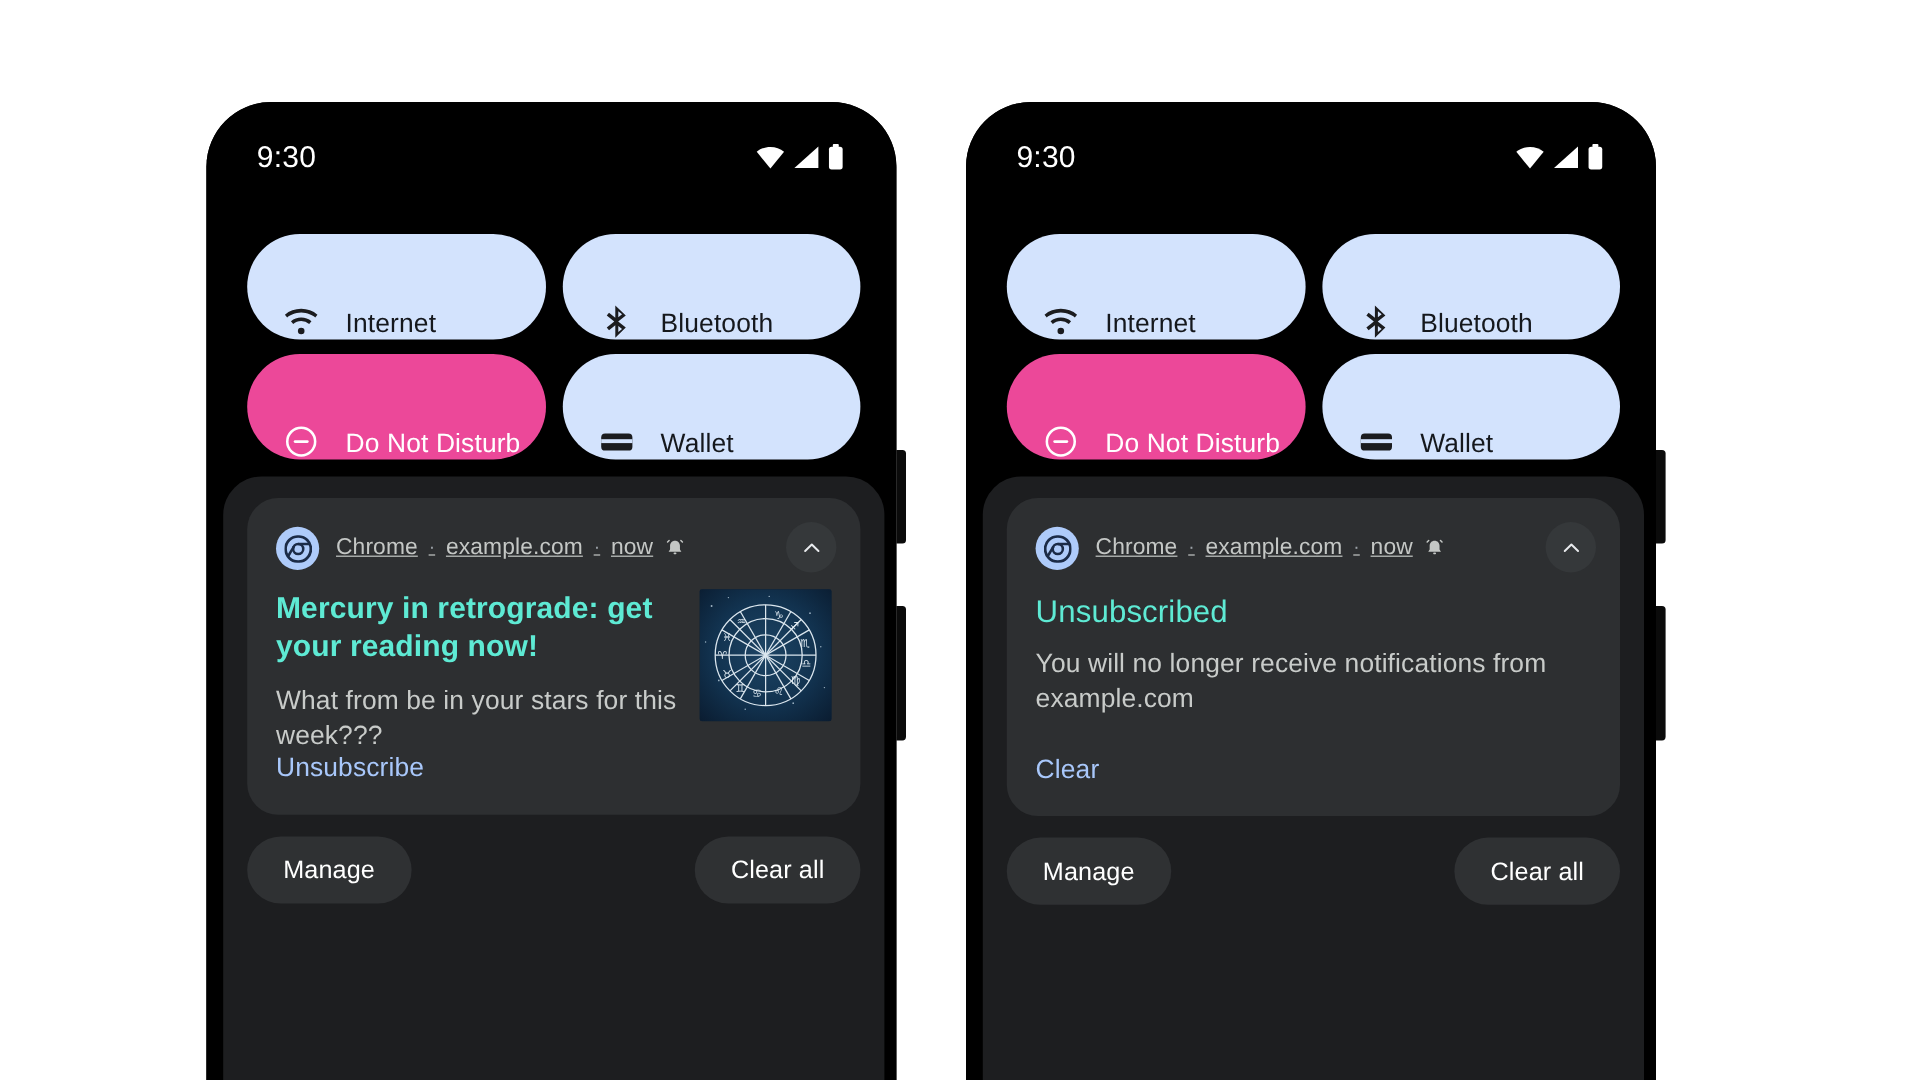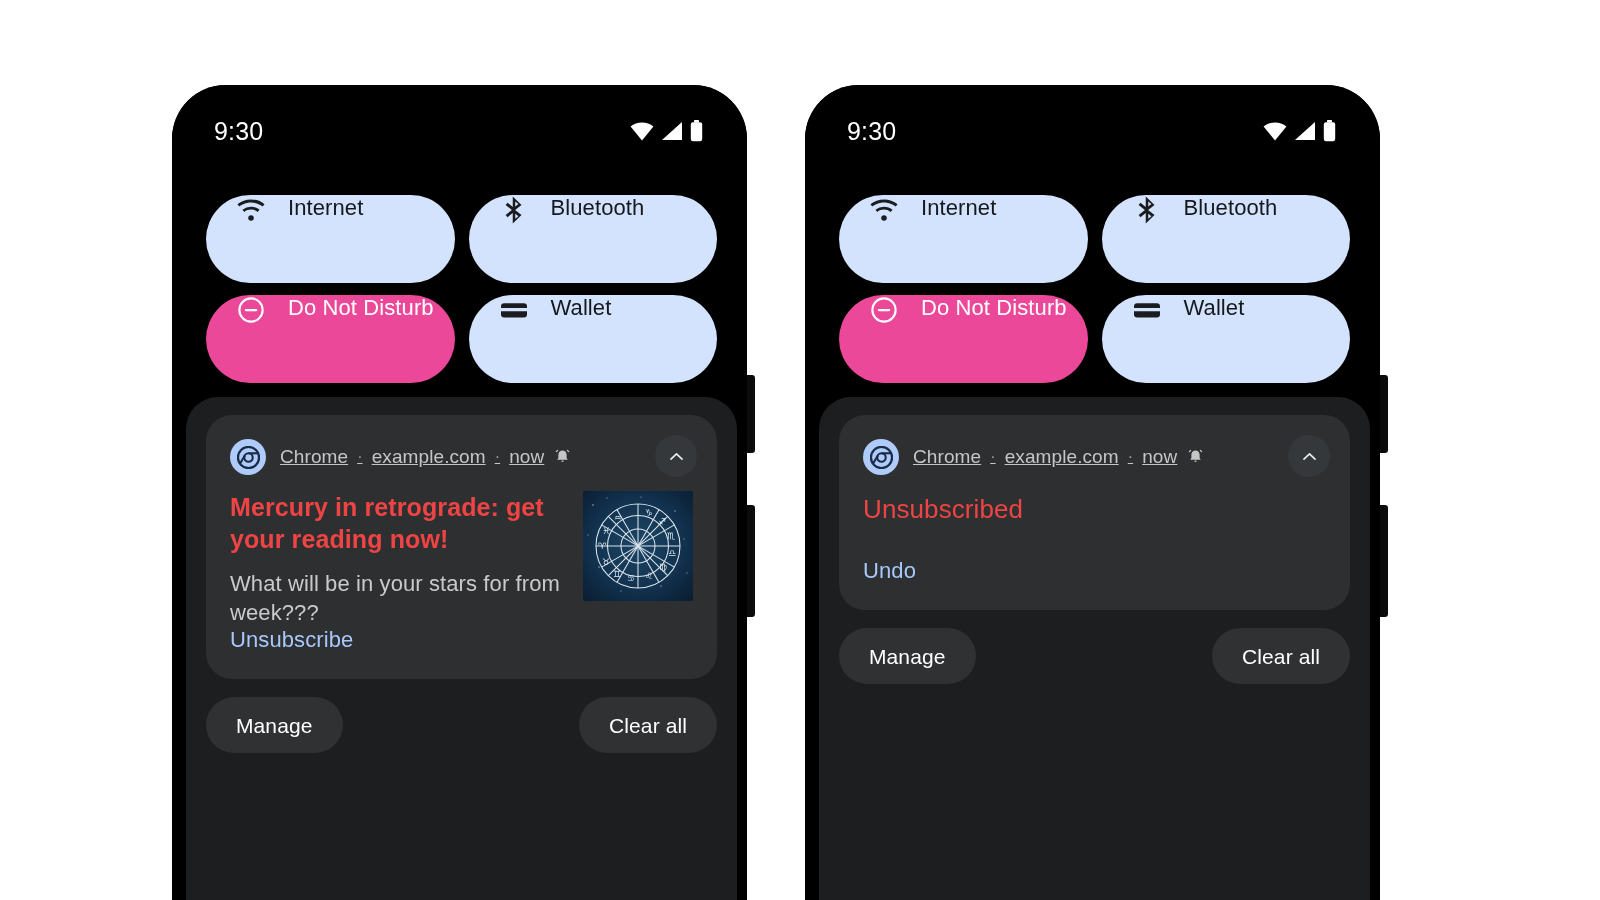--- a/index.html
+++ b/index.html
@@ -83,21 +83,21 @@
     left: 34px;
     right: 30px;
     display: grid;
     grid-template-columns: 1fr 1fr;
     gap: 12px 14px;
   }
   .tile {
     height: 88px;
     border-radius: 46px;
     display: flex;
-    align-items: flex-start;
+    align-items: flex-end;
     gap: 22px;
     padding: 0 0 0 30px;
     cursor: pointer;
     user-select: none;
   }
   .tile.on {
     background: #d3e3fd;
     color: #0b1a33;
   }
   .tile.off {
@@ -173,21 +173,21 @@
   .notif-body {
     display: flex;
     gap: 18px;
     margin-top: 14px;
     align-items: flex-start;
   }
   .notif-text { flex: 1 1 auto; min-width: 0; }
   .notif-title {
     font-size: 25px;
     font-weight: 700;
-    color: #ef4444;
+    color: #5eead4;
     line-height: 1.28;
     letter-spacing: 0.1px;
   }
   .notif-desc {
     font-size: 22px;
     color: #c8cbc9;
     line-height: 1.32;
     margin-top: 14px;
     letter-spacing: 0.1px;
   }
@@ -325,21 +325,21 @@
 
           <button class="expand-btn">
             <svg viewBox="0 0 24 24" width="19" height="19">
               <path d="M5 15.4 12 8.6l7 6.8" fill="none" stroke="#e8eaed" stroke-width="2.1" stroke-linecap="round" stroke-linejoin="round"></path>
             </svg>
           </button>
 
           <div class="notif-body">
             <div class="notif-text">
               <div class="notif-title">Mercury in retrograde: get your reading now!</div>
-              <div class="notif-desc">What will be in your stars for from week???</div>
+              <div class="notif-desc">What from be in your stars for this week???</div>
             </div>
             <div class="notif-thumb">
               <svg viewBox="0 0 110 110" width="110" height="110">
                 <defs>
                   <radialGradient id="sky" cx="50%" cy="48%" r="72%">
                     <stop offset="0%" stop-color="#1d4464"></stop>
                     <stop offset="55%" stop-color="#123350"></stop>
                     <stop offset="100%" stop-color="#0a1c30"></stop>
                   </radialGradient>
                 </defs>
@@ -488,24 +488,25 @@
 
           <button class="expand-btn">
             <svg viewBox="0 0 24 24" width="19" height="19">
               <path d="M5 15.4 12 8.6l7 6.8" fill="none" stroke="#e8eaed" stroke-width="2.1" stroke-linecap="round" stroke-linejoin="round"></path>
             </svg>
           </button>
 
           <div class="notif-body">
             <div class="notif-text">
               <div class="notif-title">Unsubscribed</div>
+              <div class="notif-desc">You will no longer receive notifications from example.com</div>
             </div>
           </div>
 
-          <span class="notif-action">Undo</span>
+          <span class="notif-action">Clear</span>
         </div>
 
         <div class="shade-actions">
           <button class="pill-btn">Manage</button>
           <button class="pill-btn">Clear all</button>
         </div>
       </div>
     </div>
   </div>
 

